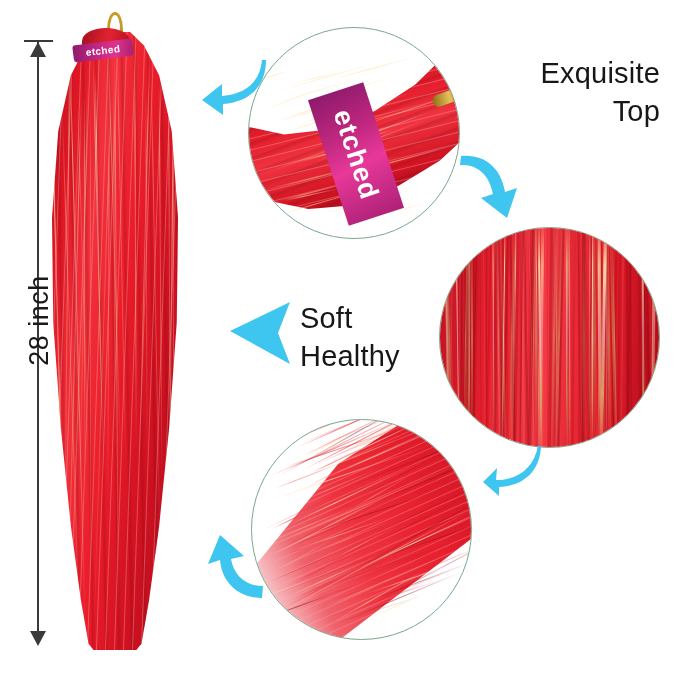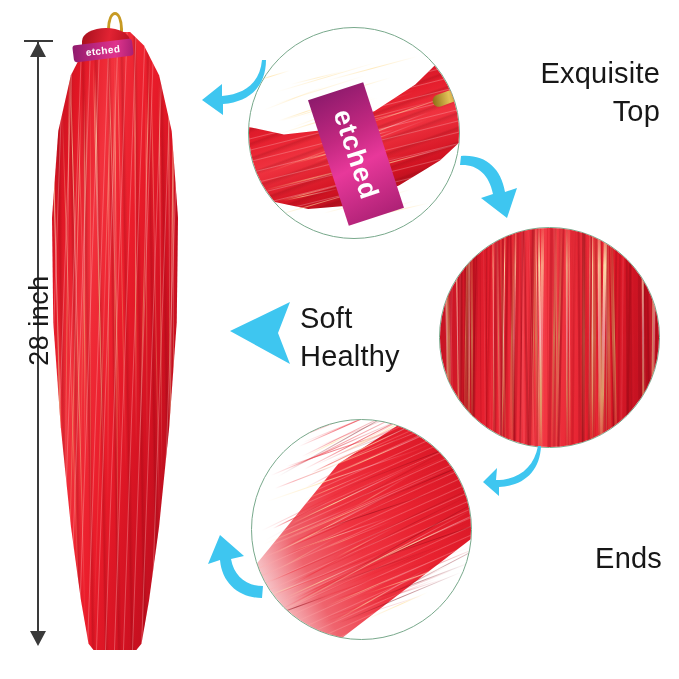--- a/index.html
+++ b/index.html
@@ -724,16 +724,15 @@
     <span class="l1">Exquisite</span>
     <span class="l2">Top</span>
   </div>
 
   <div class="label" id="label-soft">
     <span class="l1">Soft</span>
     <span class="l2">Healthy</span>
   </div>
 
   <div class="label" id="label-natural">
-    <span class="l2">Ends</span>
   </div>
 
 </div>
 
 </body></html>

